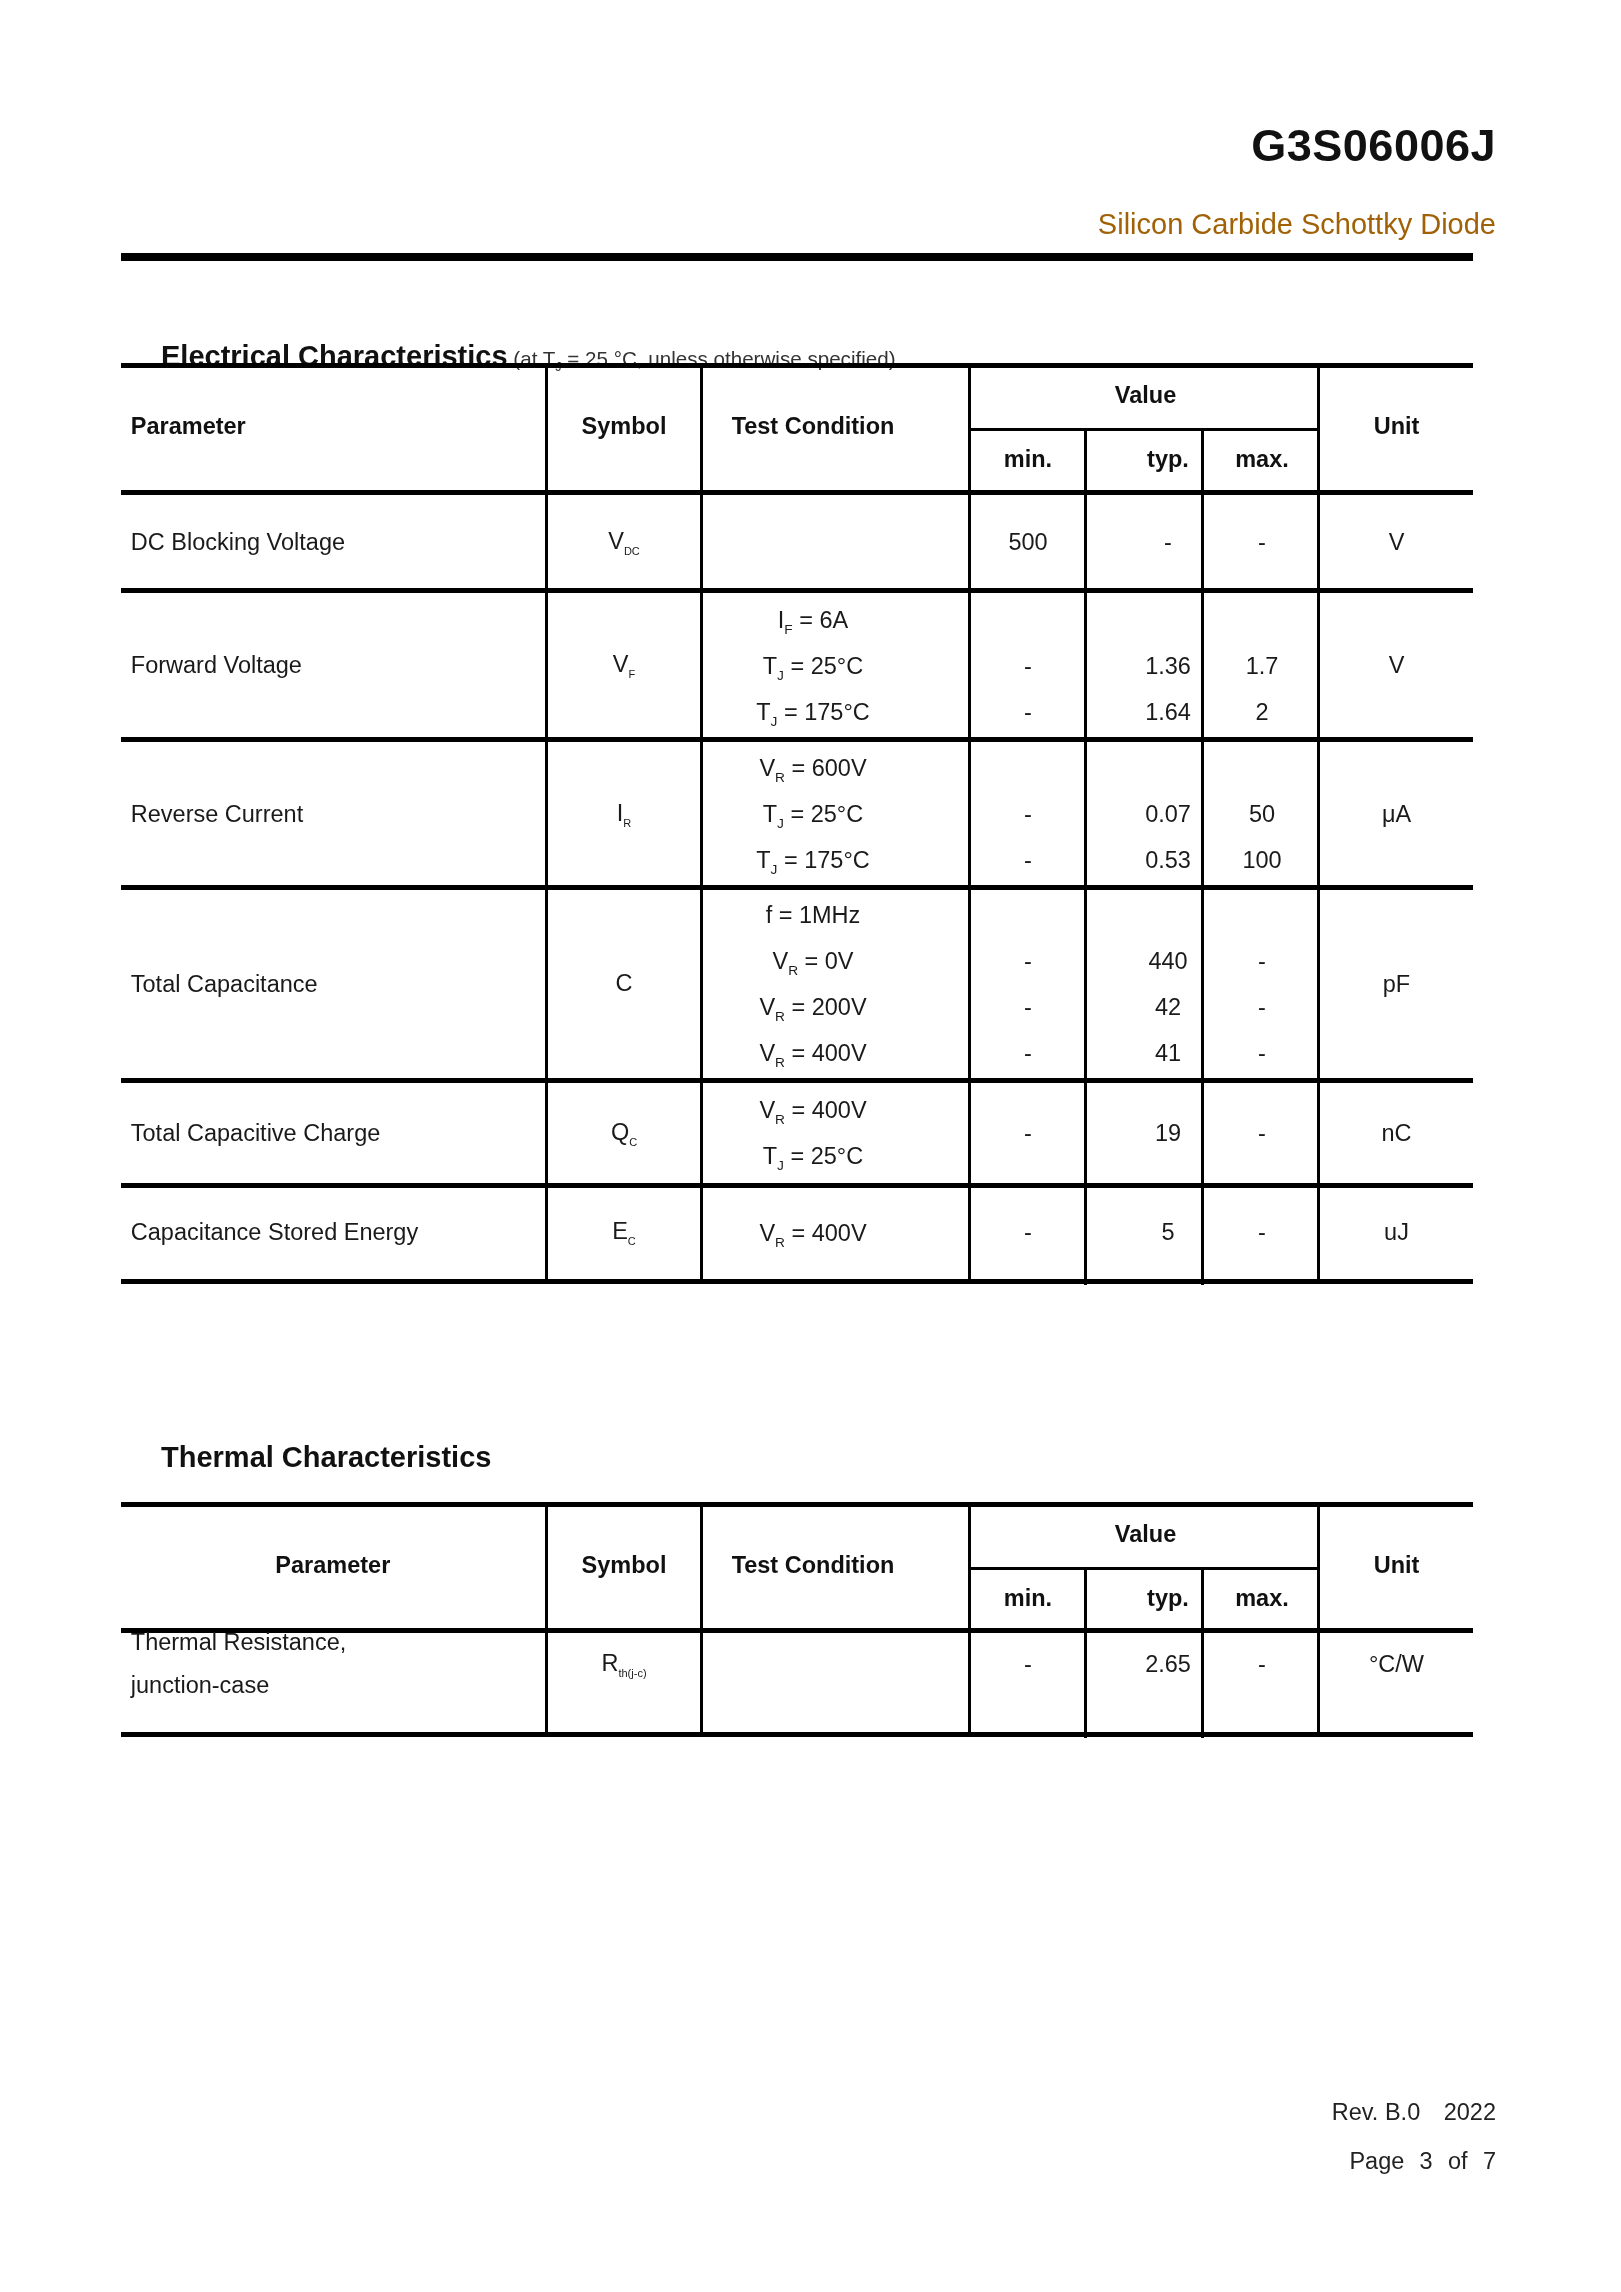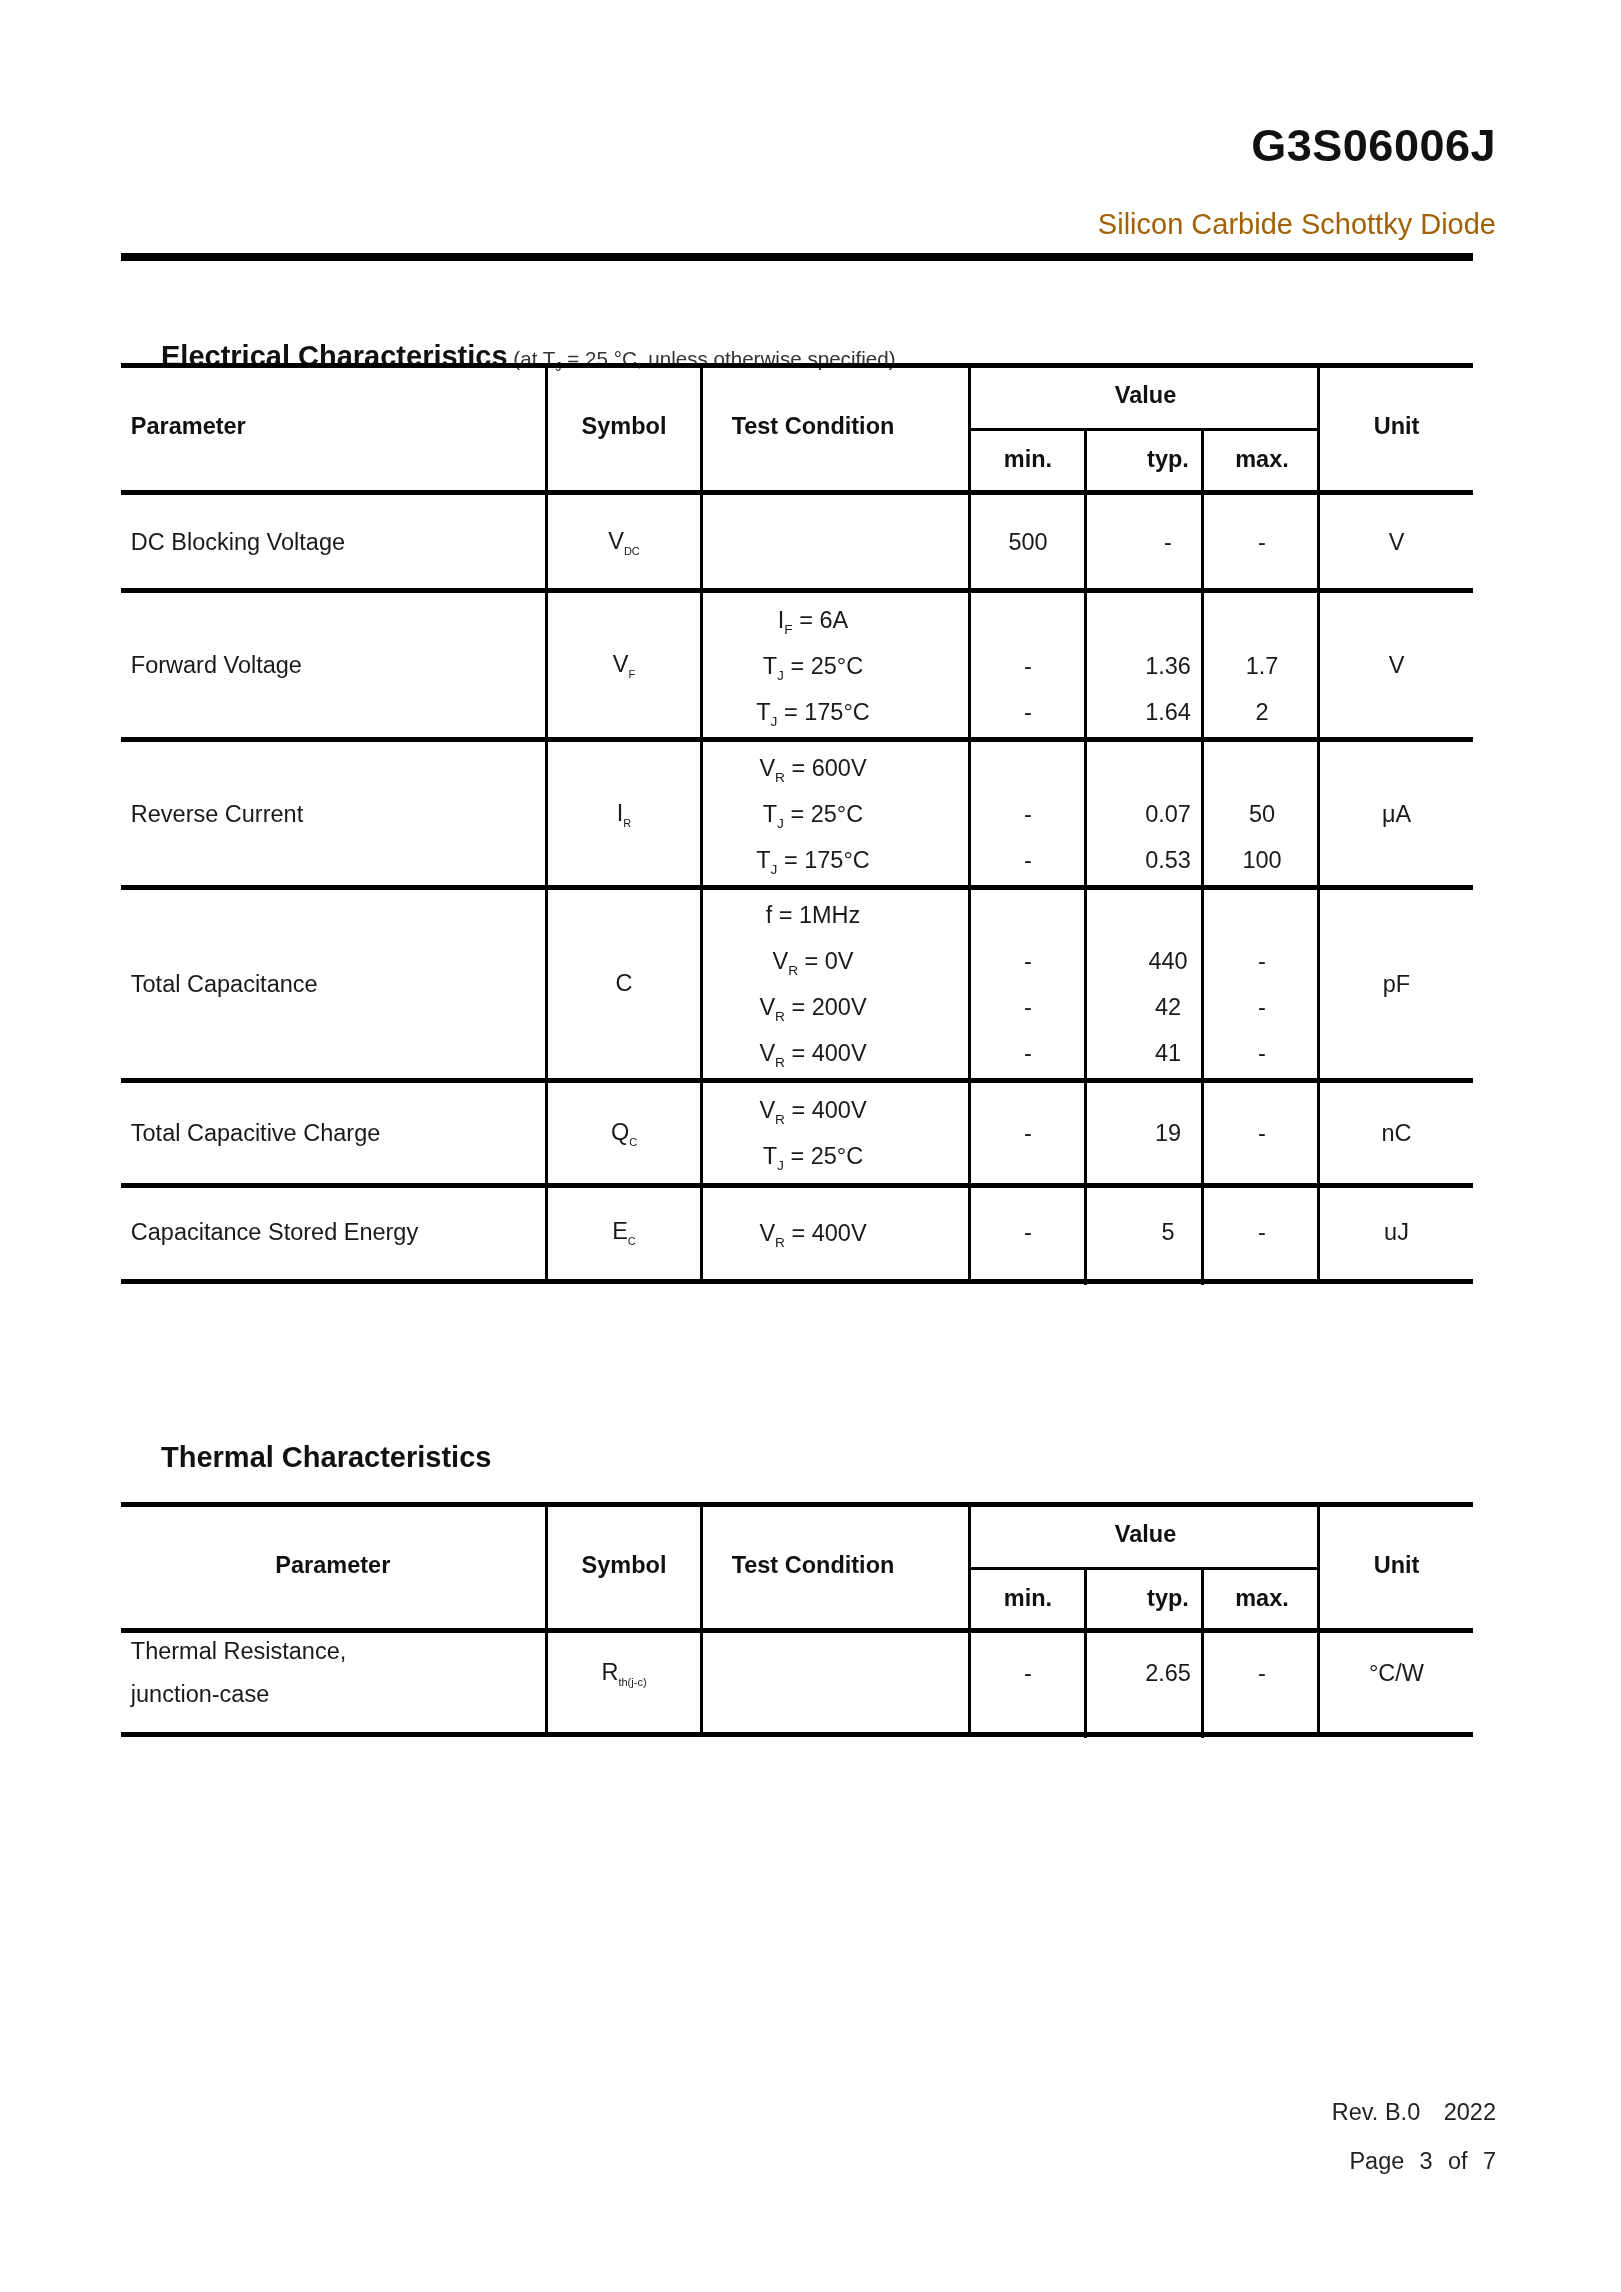--- a/index.html
+++ b/index.html
@@ -234,21 +234,21 @@
 
     <div class="cell hdr co-par" style="top:0;height:126px;">Parameter</div>
     <div class="cell hdr co-sym" style="top:0;height:126px;">Symbol</div>
     <div class="cell hdr co-cond" style="top:0;height:126px;">Test Condition</div>
     <div class="cell hdr" style="left:850px;top:0;width:349px;height:65px;">Value</div>
     <div class="cell hdr co-min" style="top:65px;height:62px;">min.</div>
     <div class="cell hdr co-typ" style="top:65px;height:62px;">typ.</div>
     <div class="cell hdr co-max" style="top:65px;height:62px;">max.</div>
     <div class="cell hdr co-unit" style="top:0;height:126px;">Unit</div>
 
-    <div class="row" style="top:120px;height:102px;">
+    <div class="row" style="top:111px;height:102px;">
       <div class="cell left co-par">
         <span class="ln44">Thermal Resistance,</span>
         <span class="ln44">junction-case</span>
       </div>
       <div class="cell co-sym sym">
           <span><span>R</span><sub>th(j-c)</sub></span>
         </div>
       <div class="cell co-cond"></div>
       <div class="cell co-min">-</div>
       <div class="cell co-typ">2.65</div>

